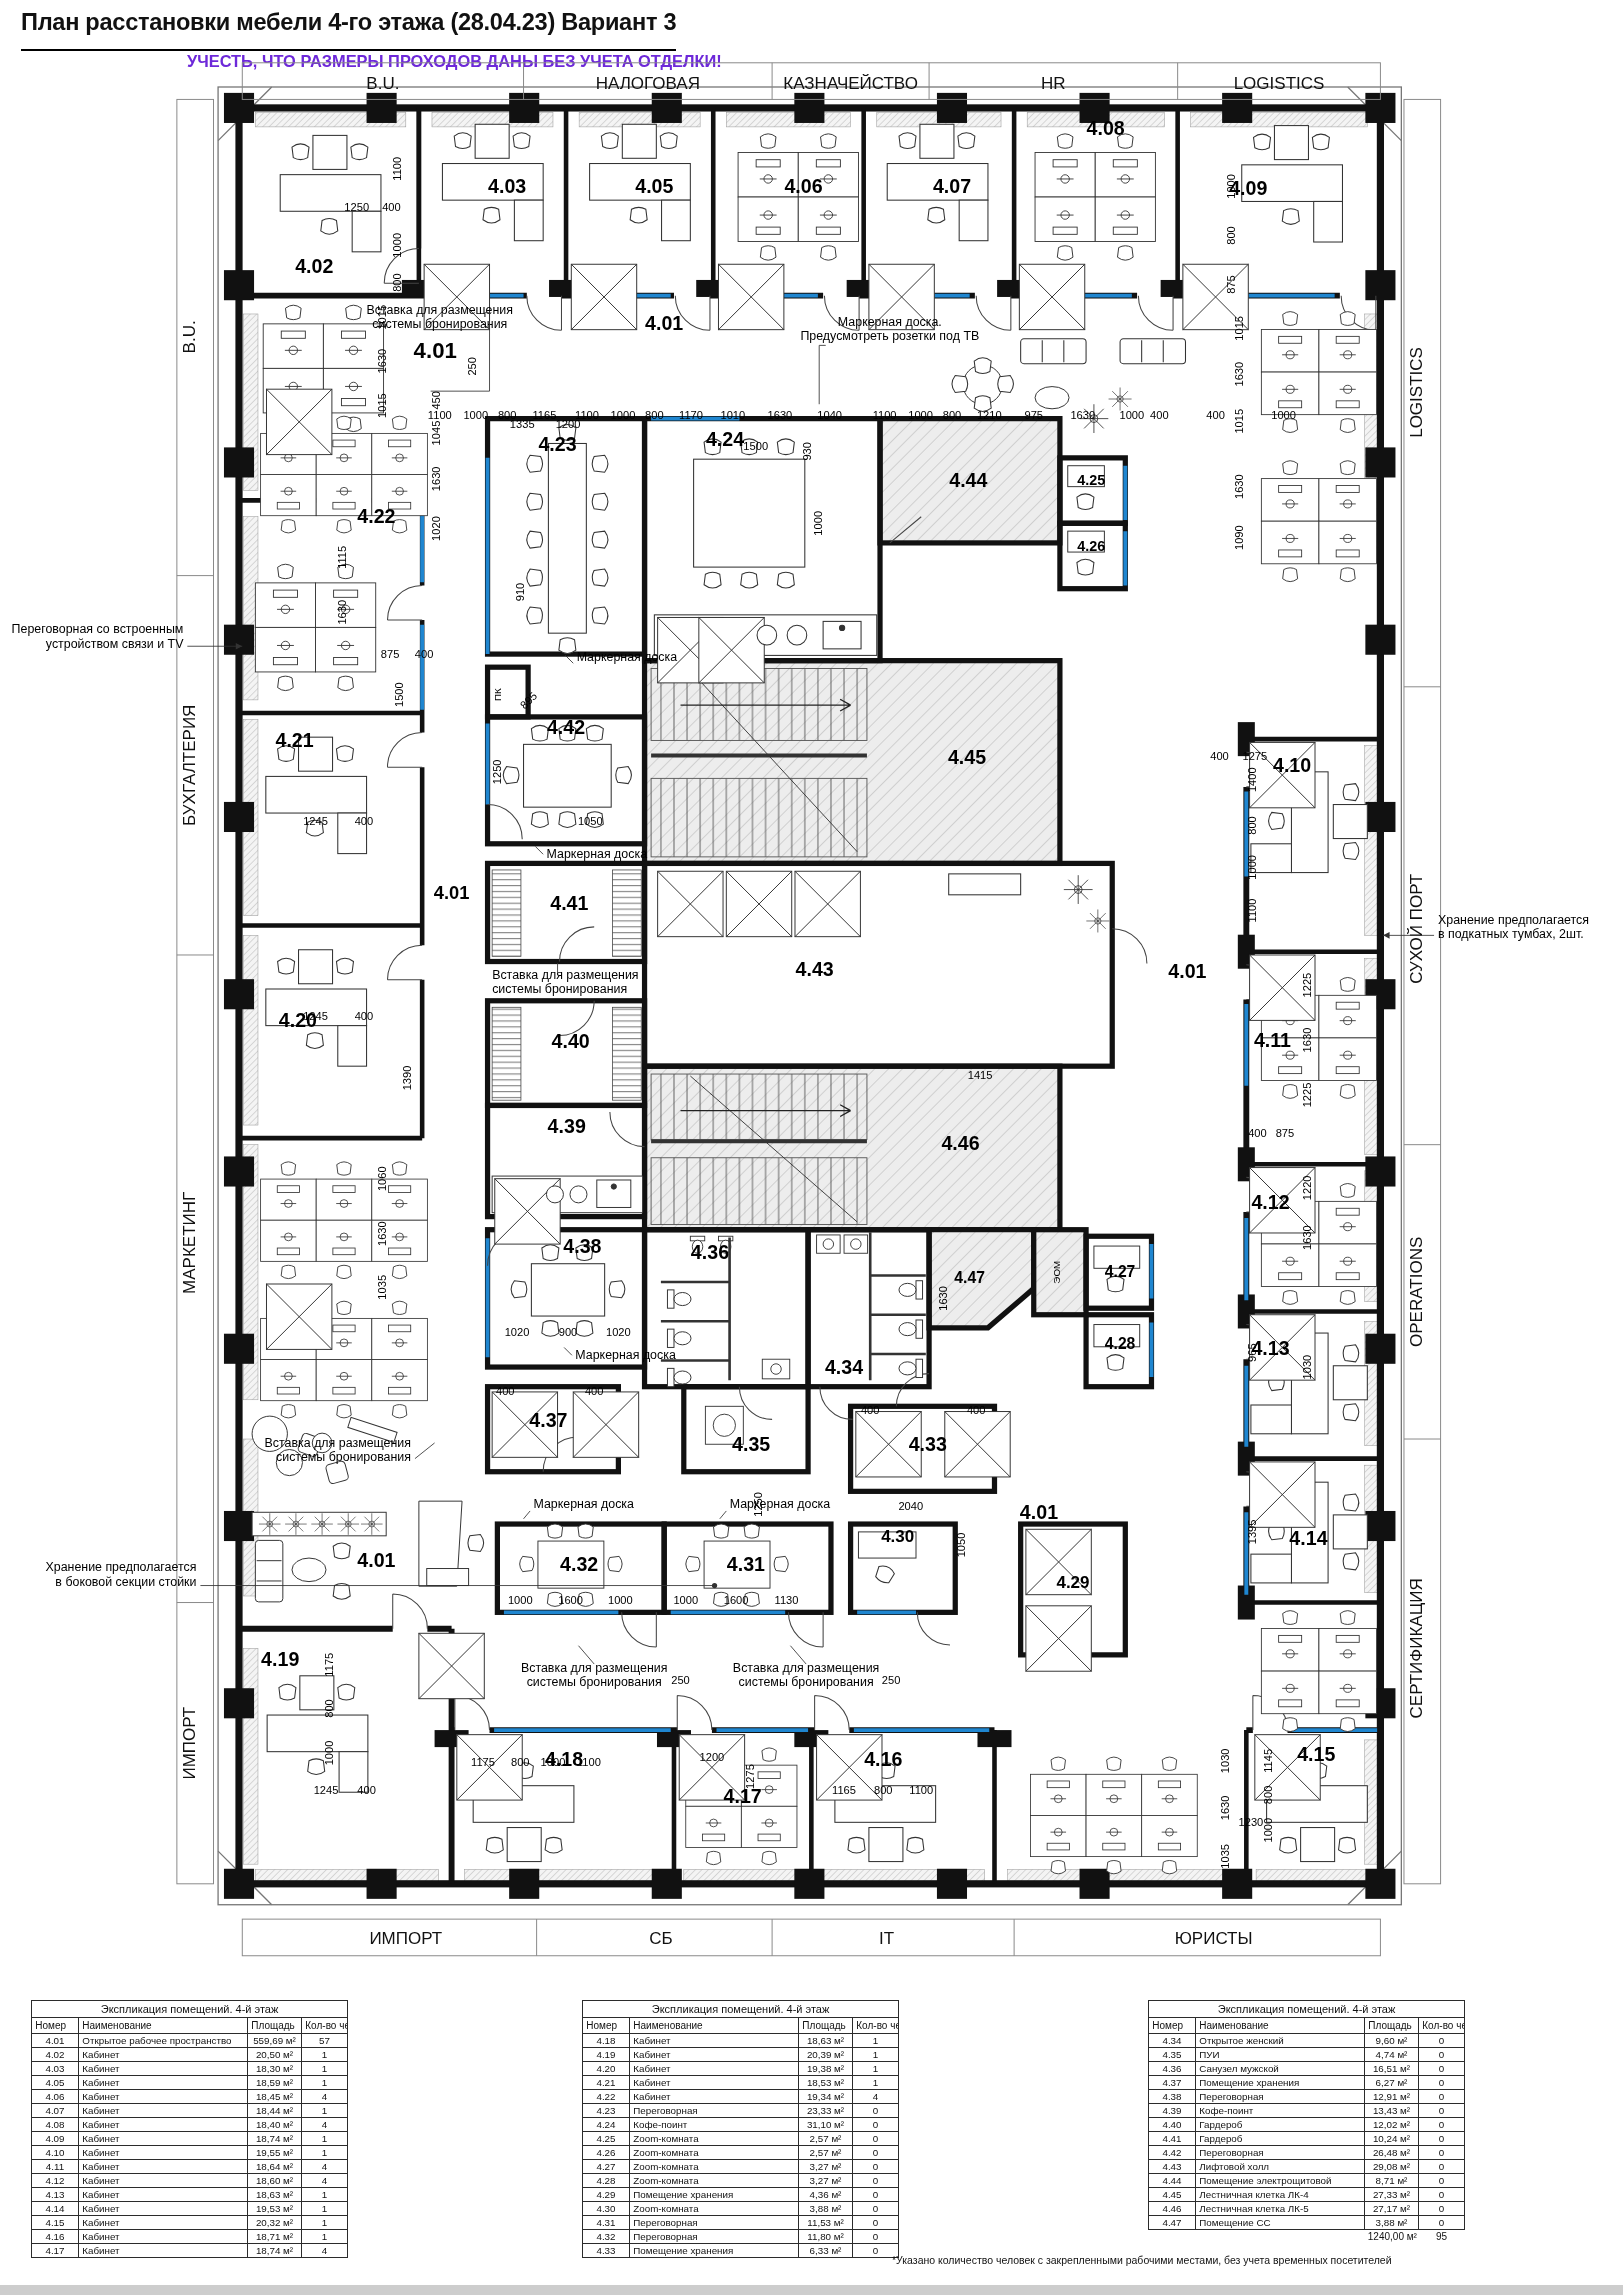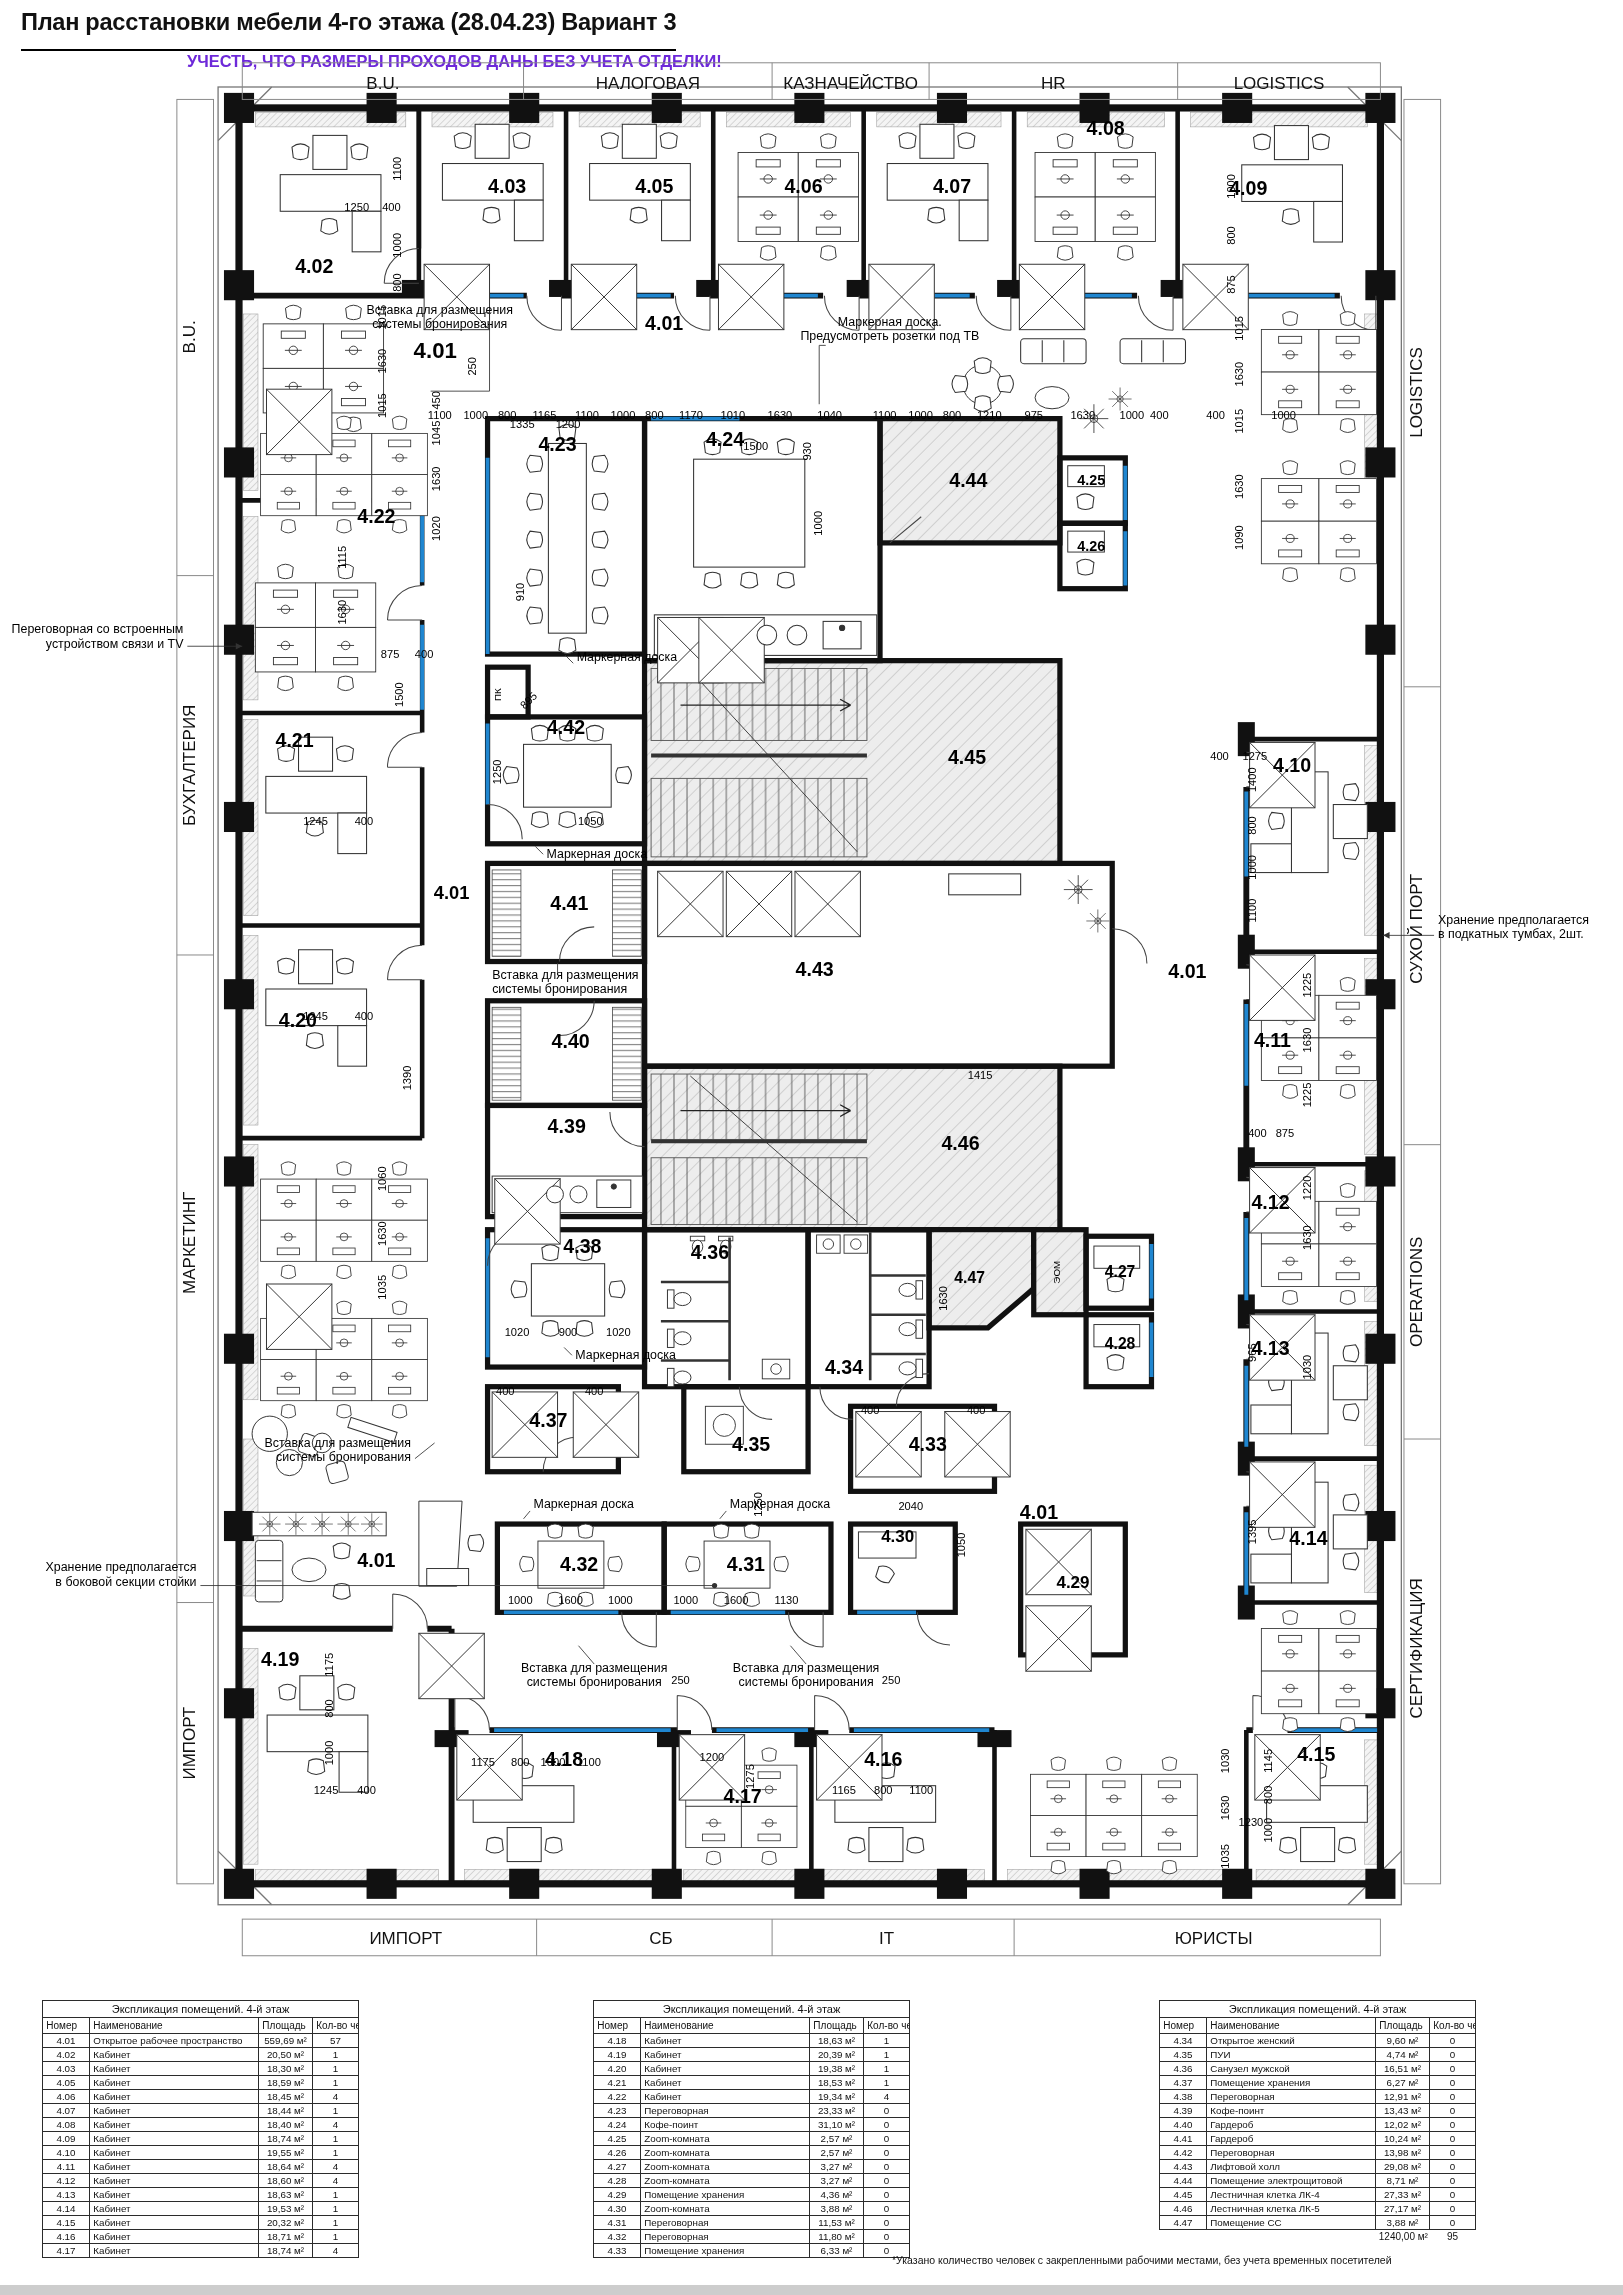--- a/index.html
+++ b/index.html
@@ -1,21 +1,21 @@
 <!DOCTYPE html>
 <html style="font-size:10.5px"><head>
 <meta charset="utf-8">
 <style>
   html,body{margin:0;padding:0;background:#fff;}
   body{width:1624px;height:2295px;position:relative;font-family:"Liberation Sans",sans-serif;color:#111;overflow:hidden;}
   #title{position:absolute;left:21px;top:9.2px;font-size:23.6px;font-weight:600;letter-spacing:-0.3px;
          border-bottom:2px solid #000;padding-bottom:13px;}
   #warning{position:absolute;left:187px;top:52px;font-size:16.4px;font-weight:700;color:#6d28d9;}
   svg{position:absolute;left:0;top:0;}
-  .expl{position:absolute;border-collapse:collapse;table-layout:fixed;background:#fff;font-size:9.8px;margin-left:11px;}
+  .expl{position:absolute;border-collapse:collapse;table-layout:fixed;background:#fff;font-size:9.8px;}
   .expl td{border:0.9px solid #2b2b2b;height:13px;padding:0 3.3px;white-space:nowrap;overflow:hidden;}
   .expl .t-title td{font-size:11px;text-align:center;height:15.7px;border-bottom:1.3px solid #2b2b2b;}
   .expl .t-head td{text-align:left;font-size:10px;height:15px;}
   .expl td.c{text-align:center;}
   .expl tr.totals td{border:none;font-size:10px;}
   #footnote{position:absolute;left:892px;top:2254px;font-size:10.5px;}
   #bottombar{position:absolute;left:0;top:2285px;width:1624px;height:10.5px;background:#cdcdcd;}
 </style>
 </head>
 <body>
@@ -1062,21 +1062,21 @@
       </tr>
       <tr>
         <td class="c">4.41</td>
         <td>Гардероб</td>
         <td class="c">10,24 м²</td>
         <td class="c">0</td>
       </tr>
       <tr>
         <td class="c">4.42</td>
         <td>Переговорная</td>
-        <td class="c">13,98 м²</td>
+        <td class="c">26,48 м²</td>
         <td class="c">0</td>
       </tr>
       <tr>
         <td class="c">4.43</td>
         <td>Лифтовой холл</td>
         <td class="c">29,08 м²</td>
         <td class="c">0</td>
       </tr>
       <tr>
         <td class="c">4.44</td>

